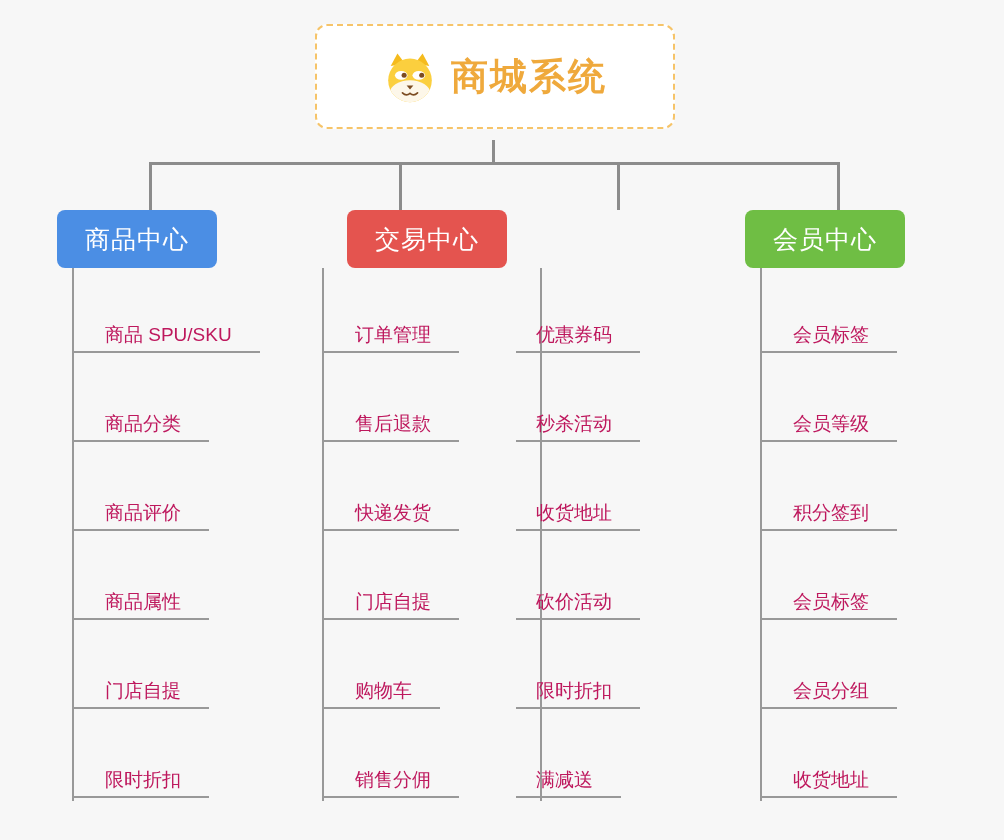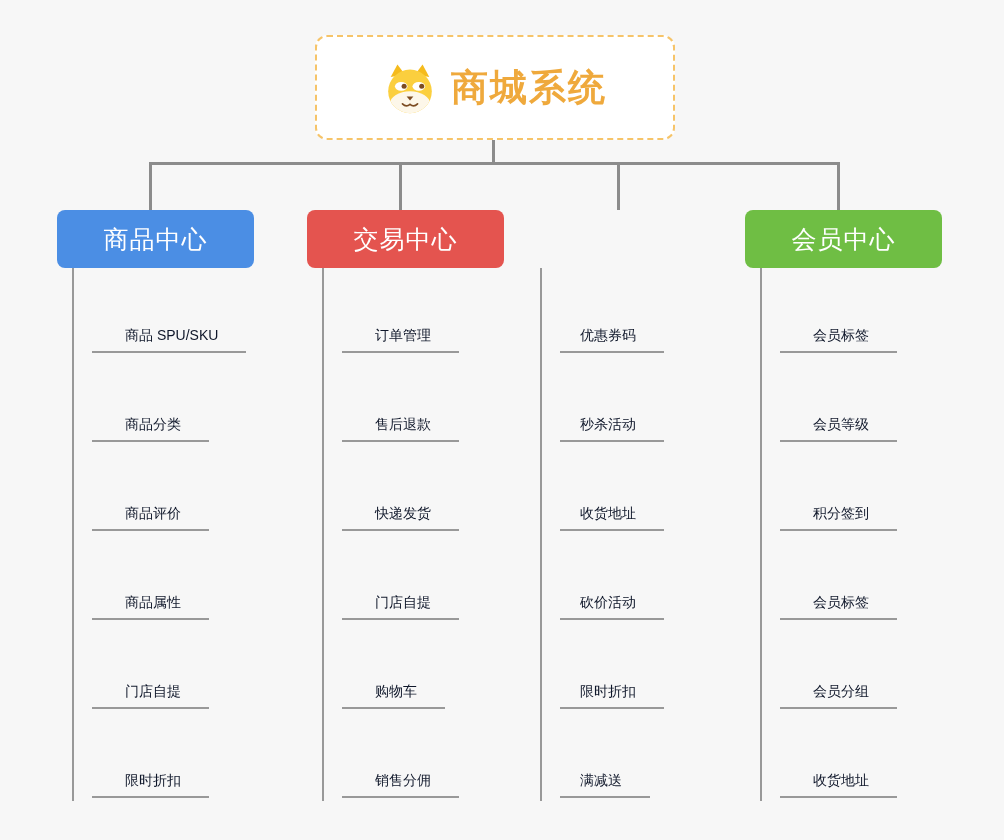--- a/index.html
+++ b/index.html
@@ -15,21 +15,21 @@
   }
 
   .connectors {
     position: absolute;
     left: 0; top: 0;
     width: 1004px; height: 840px;
   }
 
   .root-node {
     position: absolute;
-    left: 315px; top: 35px;
+    left: 315px; top: 24px;
     width: 360px; height: 105px;
     background: #ffffff;
     border: 2px dashed var(--root-border, #f6c469);
     border-radius: 12px;
     display: flex;
     align-items: center;
     justify-content: center;
     gap: 14px;
     cursor: default;
   }
@@ -37,21 +37,21 @@
     color: var(--root-color, #efa93c);
     font-size: 37px;
     font-weight: bold;
     letter-spacing: 2px;
     white-space: nowrap;
   }
 
   .branch-header {
     position: absolute;
     top: 210px;
-    width: 197px; height: 58px;
+    width: 160px; height: 58px;
     border-radius: 8px;
     display: flex;
     align-items: center;
     justify-content: center;
     color: #ffffff;
     font-size: 25px;
     letter-spacing: 1px;
     white-space: nowrap;
     cursor: default;
   }
@@ -59,30 +59,29 @@
   .bh-2 { left: 307px; }
   .bh-3 { left: 525px; }
   .bh-4 { left: 745px; border-radius: 8px; }
 
   .leaf {
     position: absolute;
     height: 38px;
     line-height: 40px;
     padding: 0 28px 0 33px;
     border-bottom: 2px solid var(--leaf-line, #999999);
-    font-size: 14px;
-    color: #0f172a;
+    font-size: 19px;
+    color: #be185d;
     white-space: nowrap;
     cursor: default;
-    margin-left: 20px;
   }
   
   .c1 { left: 72px; }
   .c2 { left: 322px; }
-  .c3 { left: 540px; padding-left: 20px; }
+  .c3 { left: 516px; padding-left: 20px; }
   .c4 { left: 760px; }
   
   .r0 { top: 315px; }
   .r1 { top: 404px; }
   .r2 { top: 493px; }
   .r3 { top: 582px; text-align: center; }
   .r4 { top: 671px; }
   .r5 { top: 760px; }
 
   .dog-icon { width: 54px; height: 52px; flex: 0 0 auto; }
@@ -124,21 +123,21 @@
       <circle cx="46" cy="29" r="3" fill="#7b4b21"></circle>
       <path d="M28 41 h8 l-4 5 z" fill="#7b4b21"></path>
       <path d="M23 50 Q27.5 54.5 32 50.5 Q36.5 54.5 41 50" fill="none" stroke="#7b4b21" stroke-width="2" stroke-linecap="round"></path>
     </svg>
     <span class="root-title">商城系统</span>
   </div>
 
   <div class="branch-header bh-1" style="background: rgb(75, 142, 228);">
     <span>商品中心</span>
   </div>
-  <div class="branch-header bh-2" style="background: rgb(228, 84, 79);">
+  <div class="branch-header bh-2" style="background: rgb(228, 84, 79); margin-left: 40px;">
     <span>交易中心</span>
   </div>
   <div class="branch-header bh-4" style="background: rgb(111, 190, 68);">
     <span>会员中心</span>
   </div>
 
   <div class="leaf c1 r0">商品 SPU/SKU</div>
   <div class="leaf c1 r1">商品分类</div>
   <div class="leaf c1 r2">商品评价</div>
   <div class="leaf c1 r3">商品属性</div>

